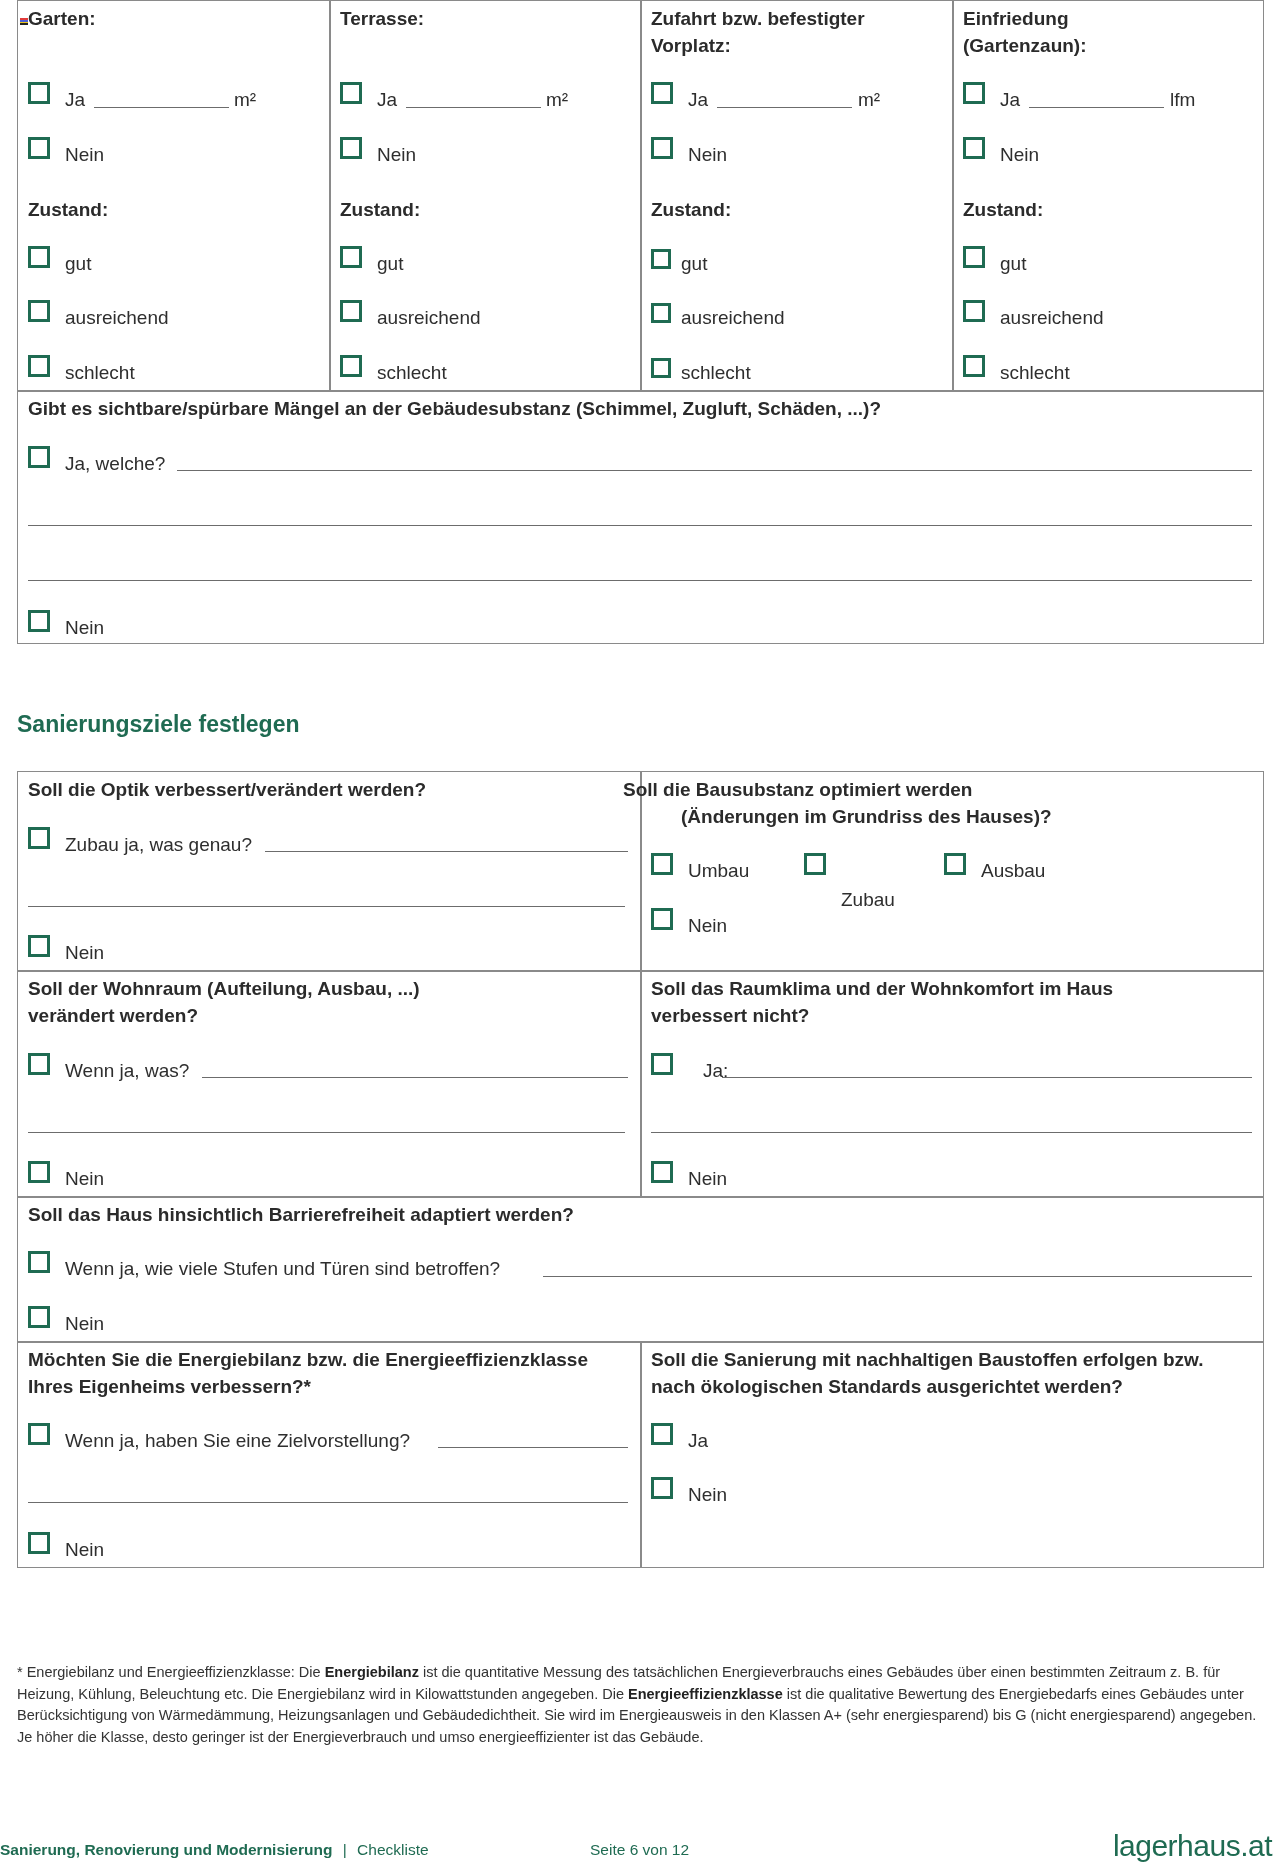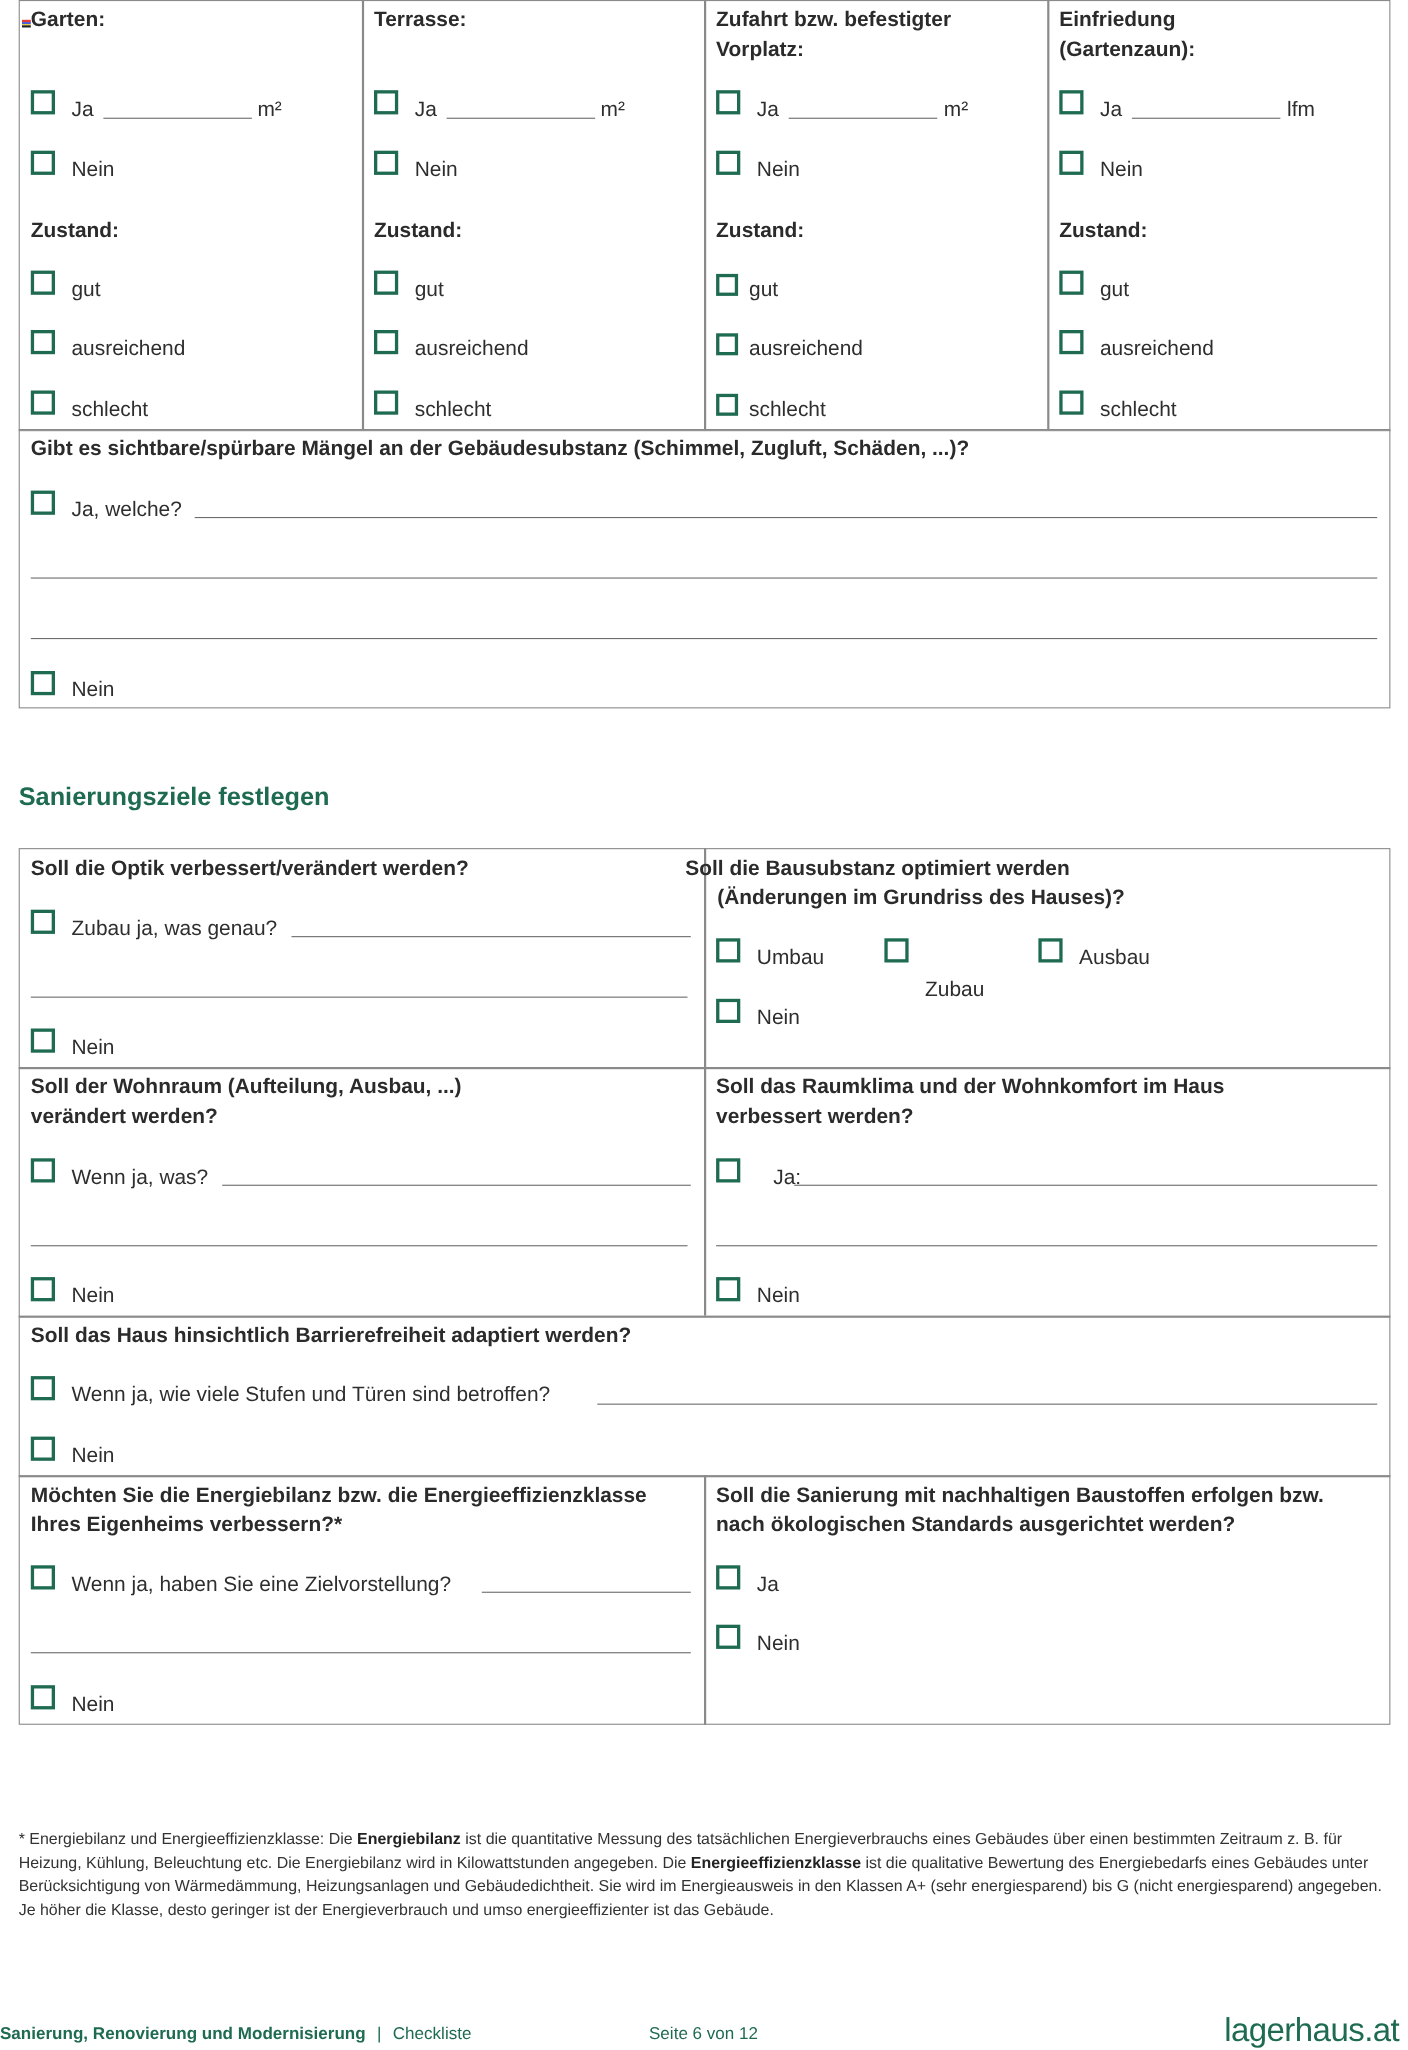--- a/index.html
+++ b/index.html
@@ -135,21 +135,21 @@
   <div class="cb" style="left:28px; top:827px;"></div>
   <div class="lbl" style="left:65px; top:833px;">Zubau ja, was genau?</div>
   <div class="uline" style="left:265px; top:851px; width:363px;"></div>
   <div class="uline" style="left:28px; top:906px; width:597px;"></div>
   <div class="cb" style="left:28px; top:935px;"></div>
   <div class="lbl" style="left:65px; top:941px;">Nein</div>
 </div>
 
 <div>
   <div class="h" style="left:623px; top:776px;">Soll die Bausubstanz optimiert werden</div>
-  <div class="h" style="left:652px; top:803px;">(Änderungen im Grundriss des Hauses)?</div>
+  <div class="h" style="left:681px; top:803px;">(Änderungen im Grundriss des Hauses)?</div>
   <div class="cb" style="left:651px; top:853px;"></div>
   <div class="lbl" style="left:688px; top:859px;">Umbau</div>
   <div class="cb" style="left:804px; top:853px;"></div>
   <div class="lbl" style="left:841px; top:888px;">Zubau</div>
   <div class="cb" style="left:944px; top:853px;"></div>
   <div class="lbl" style="left:981px; top:859px;">Ausbau</div>
   <div class="cb" style="left:651px; top:908px;"></div>
   <div class="lbl" style="left:688px; top:914px;">Nein</div>
 </div>
 
@@ -159,21 +159,21 @@
   <div class="cb" style="left:28px; top:1053px;"></div>
   <div class="lbl" style="left:65px; top:1059px;">Wenn ja, was?</div>
   <div class="uline" style="left:202px; top:1077px; width:426px;"></div>
   <div class="uline" style="left:28px; top:1132px; width:597px;"></div>
   <div class="cb" style="left:28px; top:1161px;"></div>
   <div class="lbl" style="left:65px; top:1167px;">Nein</div>
 </div>
 
 <div>
   <div class="h" style="left:651px; top:975px;">Soll das Raumklima und der Wohnkomfort im Haus</div>
-  <div class="h" style="left:651px; top:1002px;">verbessert werden?</div>
+  <div class="h" style="left:651px; top:1002px;">verbessert nicht?</div>
   <div class="cb" style="left:651px; top:1053px;"></div>
   <div class="lbl" style="left:688px; top:1059px;margin-left:15px;">Ja:</div>
   <div class="uline" style="left:722px; top:1077px; width:530px;"></div>
   <div class="uline" style="left:651px; top:1132px; width:601px;"></div>
   <div class="cb" style="left:651px; top:1161px;"></div>
   <div class="lbl" style="left:688px; top:1167px;">Nein</div>
 </div>
 
 <div>
   <div class="h" style="left:28px; top:1201px;">Soll das Haus hinsichtlich Barrierefreiheit adaptiert werden?</div>

